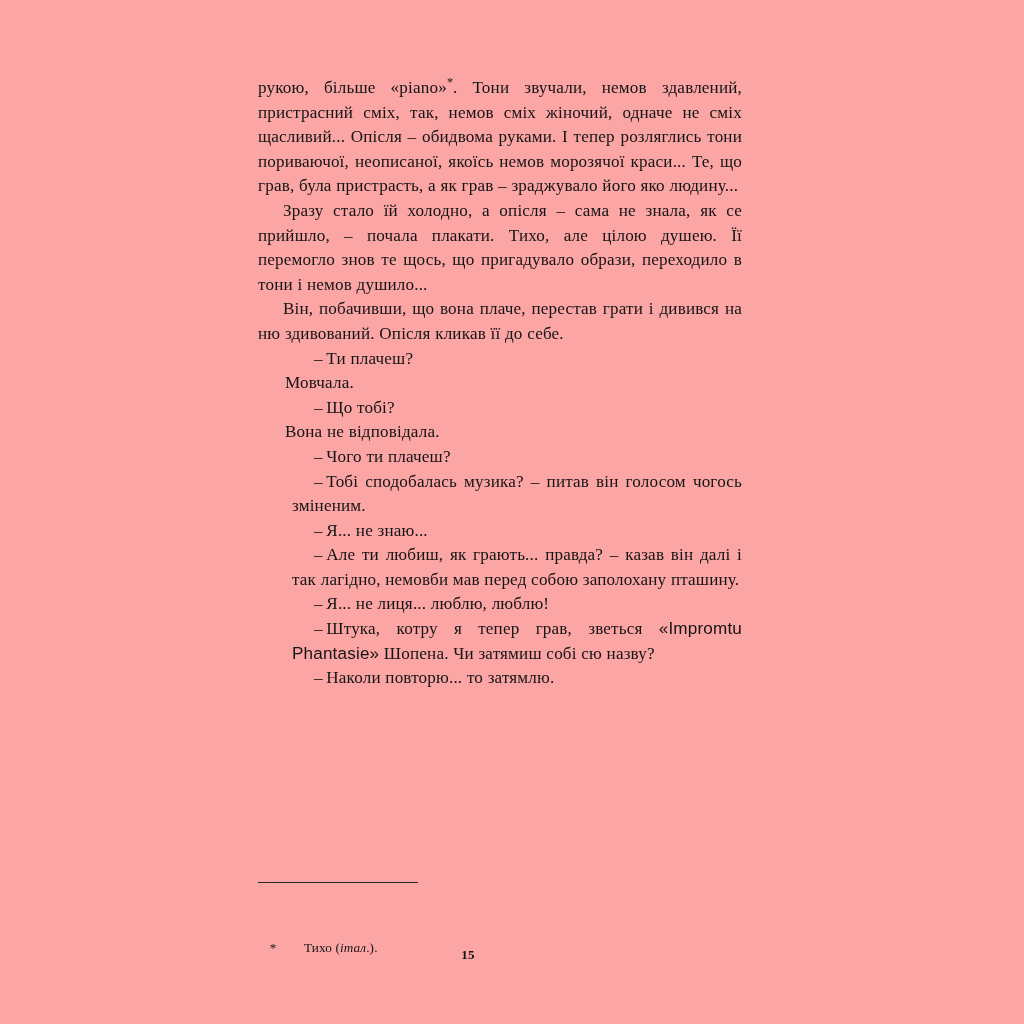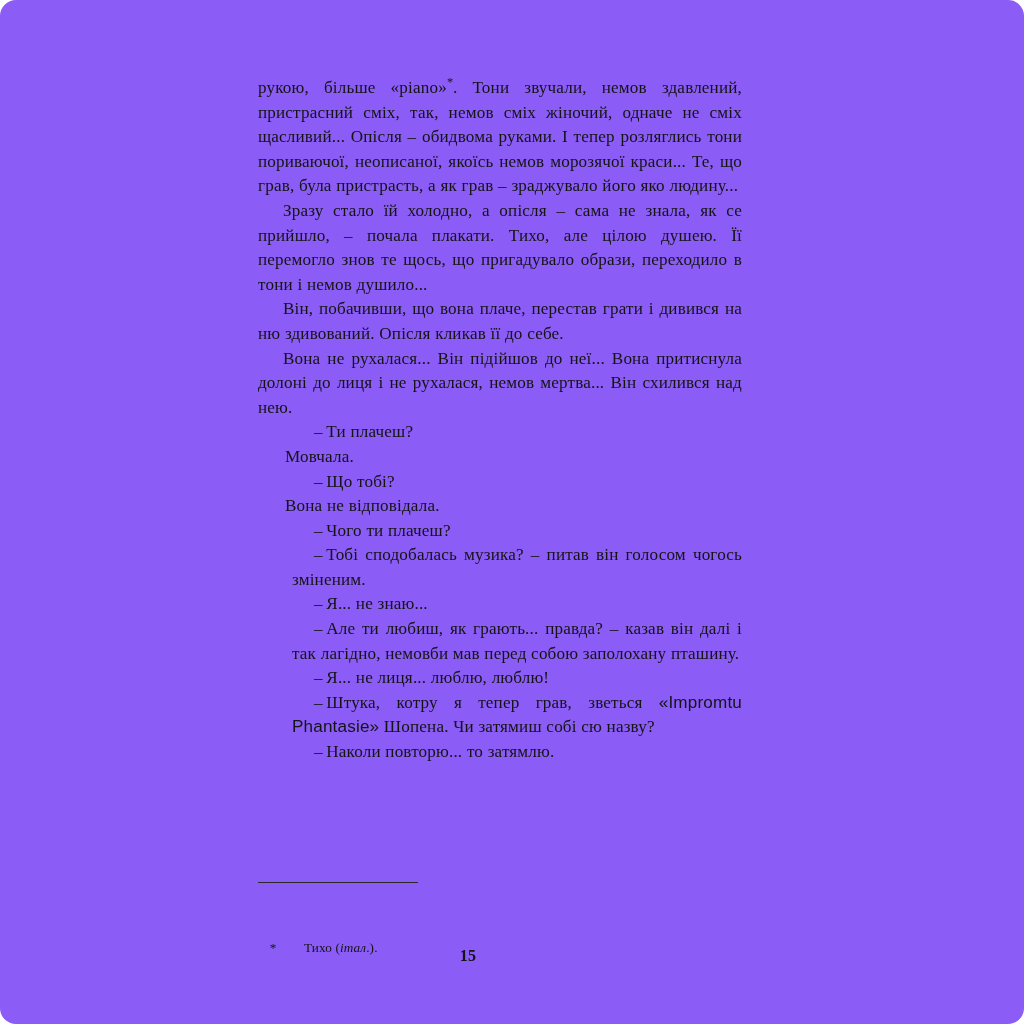--- a/index.html
+++ b/index.html
@@ -14,23 +14,22 @@
     font-family: "Liberation Serif", "DejaVu Serif", serif;
     color: #141414;
     -webkit-font-smoothing: antialiased;
   }
 
   .page {
     position: relative;
     width: 1024px;
     height: 1024px;
     box-sizing: border-box;
-    background: #8b5cf6;
+    background: #fca5a5;
     overflow: hidden;
-    border-radius: 16px;
   }
 
   
   .textblock {
     position: absolute;
     left: 258px;
     top: 76px;
     width: 484px;
   }
 
@@ -111,39 +110,38 @@
     font-style: italic;
   }
 
   
   .folio {
     position: absolute;
     left: 0;
     top: 947px;
     width: 936px;
     text-align: center;
-    font-size: 16px;
+    font-size: 13px;
     font-weight: bold;
     letter-spacing: 0.02em;
   }
 </style>
 </head>
 <body>
 
 <div class="page">
 
   <div class="textblock">
 
     <p class="para cont"><span>рукою, більше «piano»</span><sup class="fnmark">*</sup><span>. Тони звучали, немов здавлений, пристрасний сміх, так, немов сміх жіночий, одначе не сміх щасливий... Опісля&nbsp;– обидвома руками. І тепер розляглись тони пориваючої, неописаної, якоїсь немов морозячої краси... Те, що грав, була пристрасть, а як грав&nbsp;– зраджувало його яко людину...</span></p>
 
     <p class="para indent">Зразу стало їй холодно, а опісля&nbsp;– сама не знала, як се прийшло,&nbsp;– почала плакати. Тихо, але цілою душею. Її перемогло знов те щось, що пригадувало образи, переходило в тони і немов душило...</p>
 
     <p class="para indent">Він, побачивши, що вона плаче, перестав грати і дивився на ню здивований. Опісля кликав її до себе.</p>
 
-    <p class="para indent">Вона не рухалася... Він підійшов до неї... Вона притиснула долоні до лиця і не рухалася, немов мертва... Він схилився над нею.</p>
 
     <p class="para dialog">– Ти плачеш?</p>
 
     <p class="para reply">Мовчала.</p>
 
 
     <p class="para dialog">– Що тобі?</p>
 
     <p class="para reply">Вона не відповідала.</p>
 

